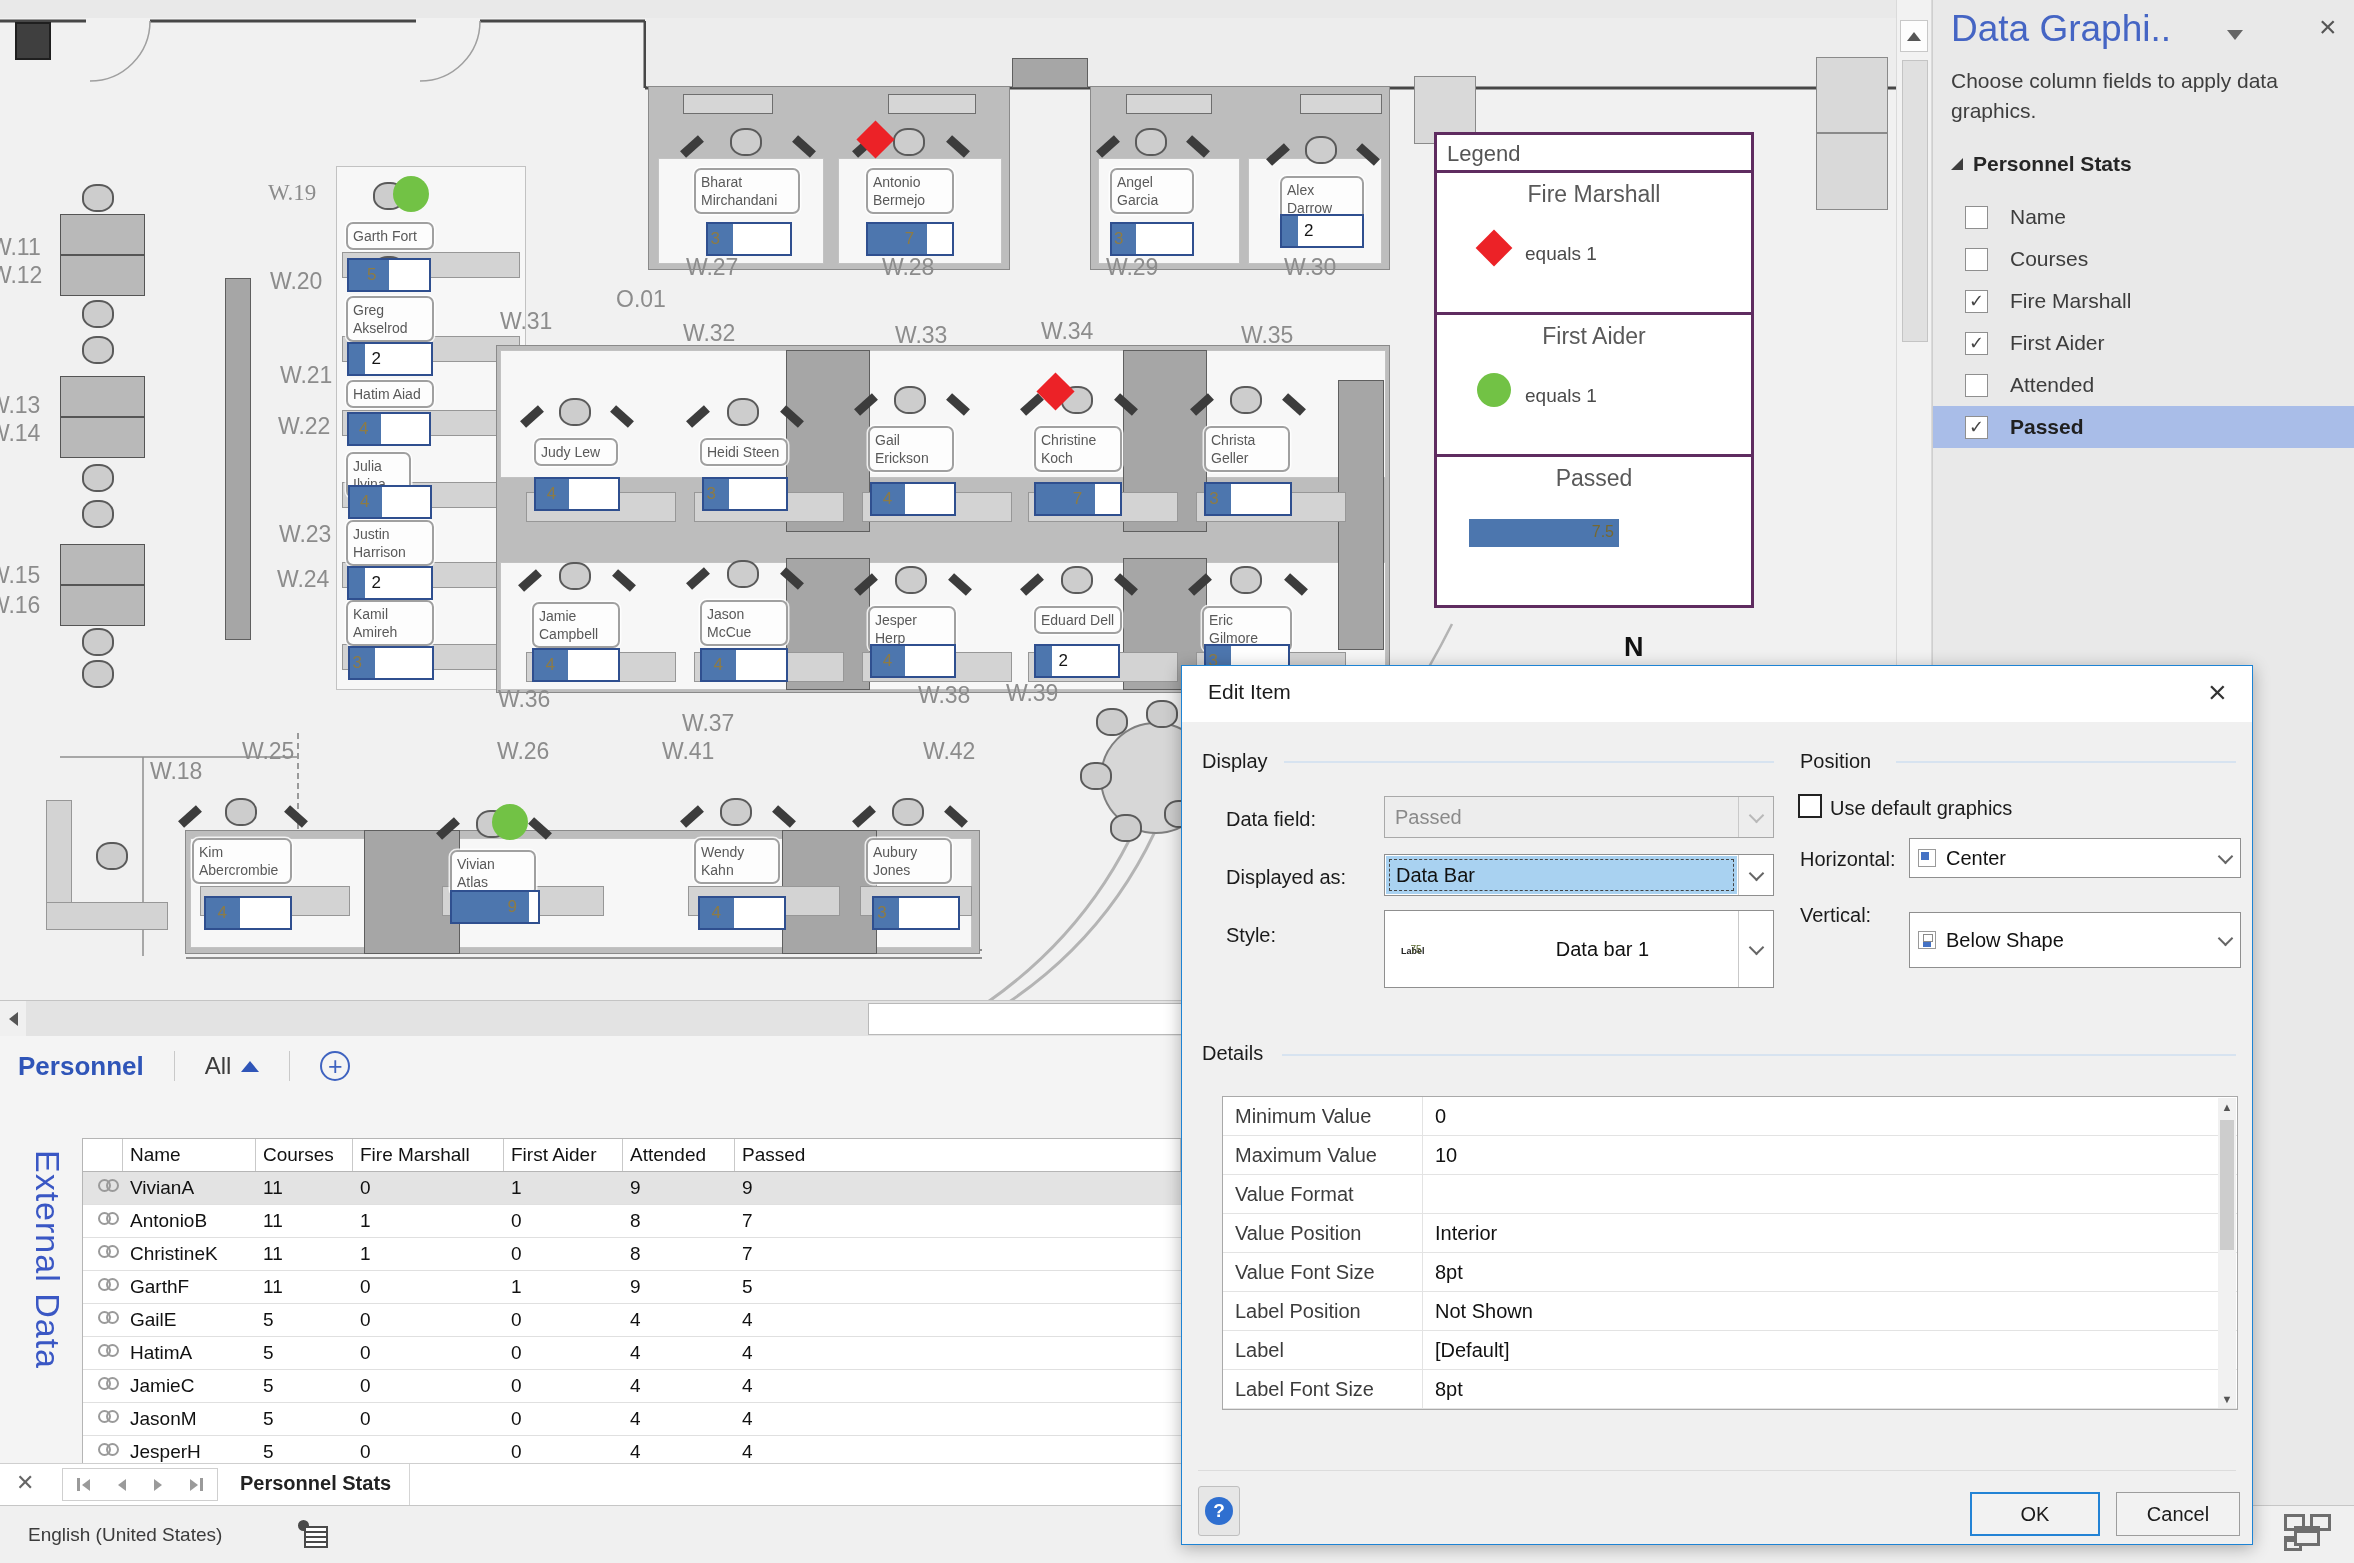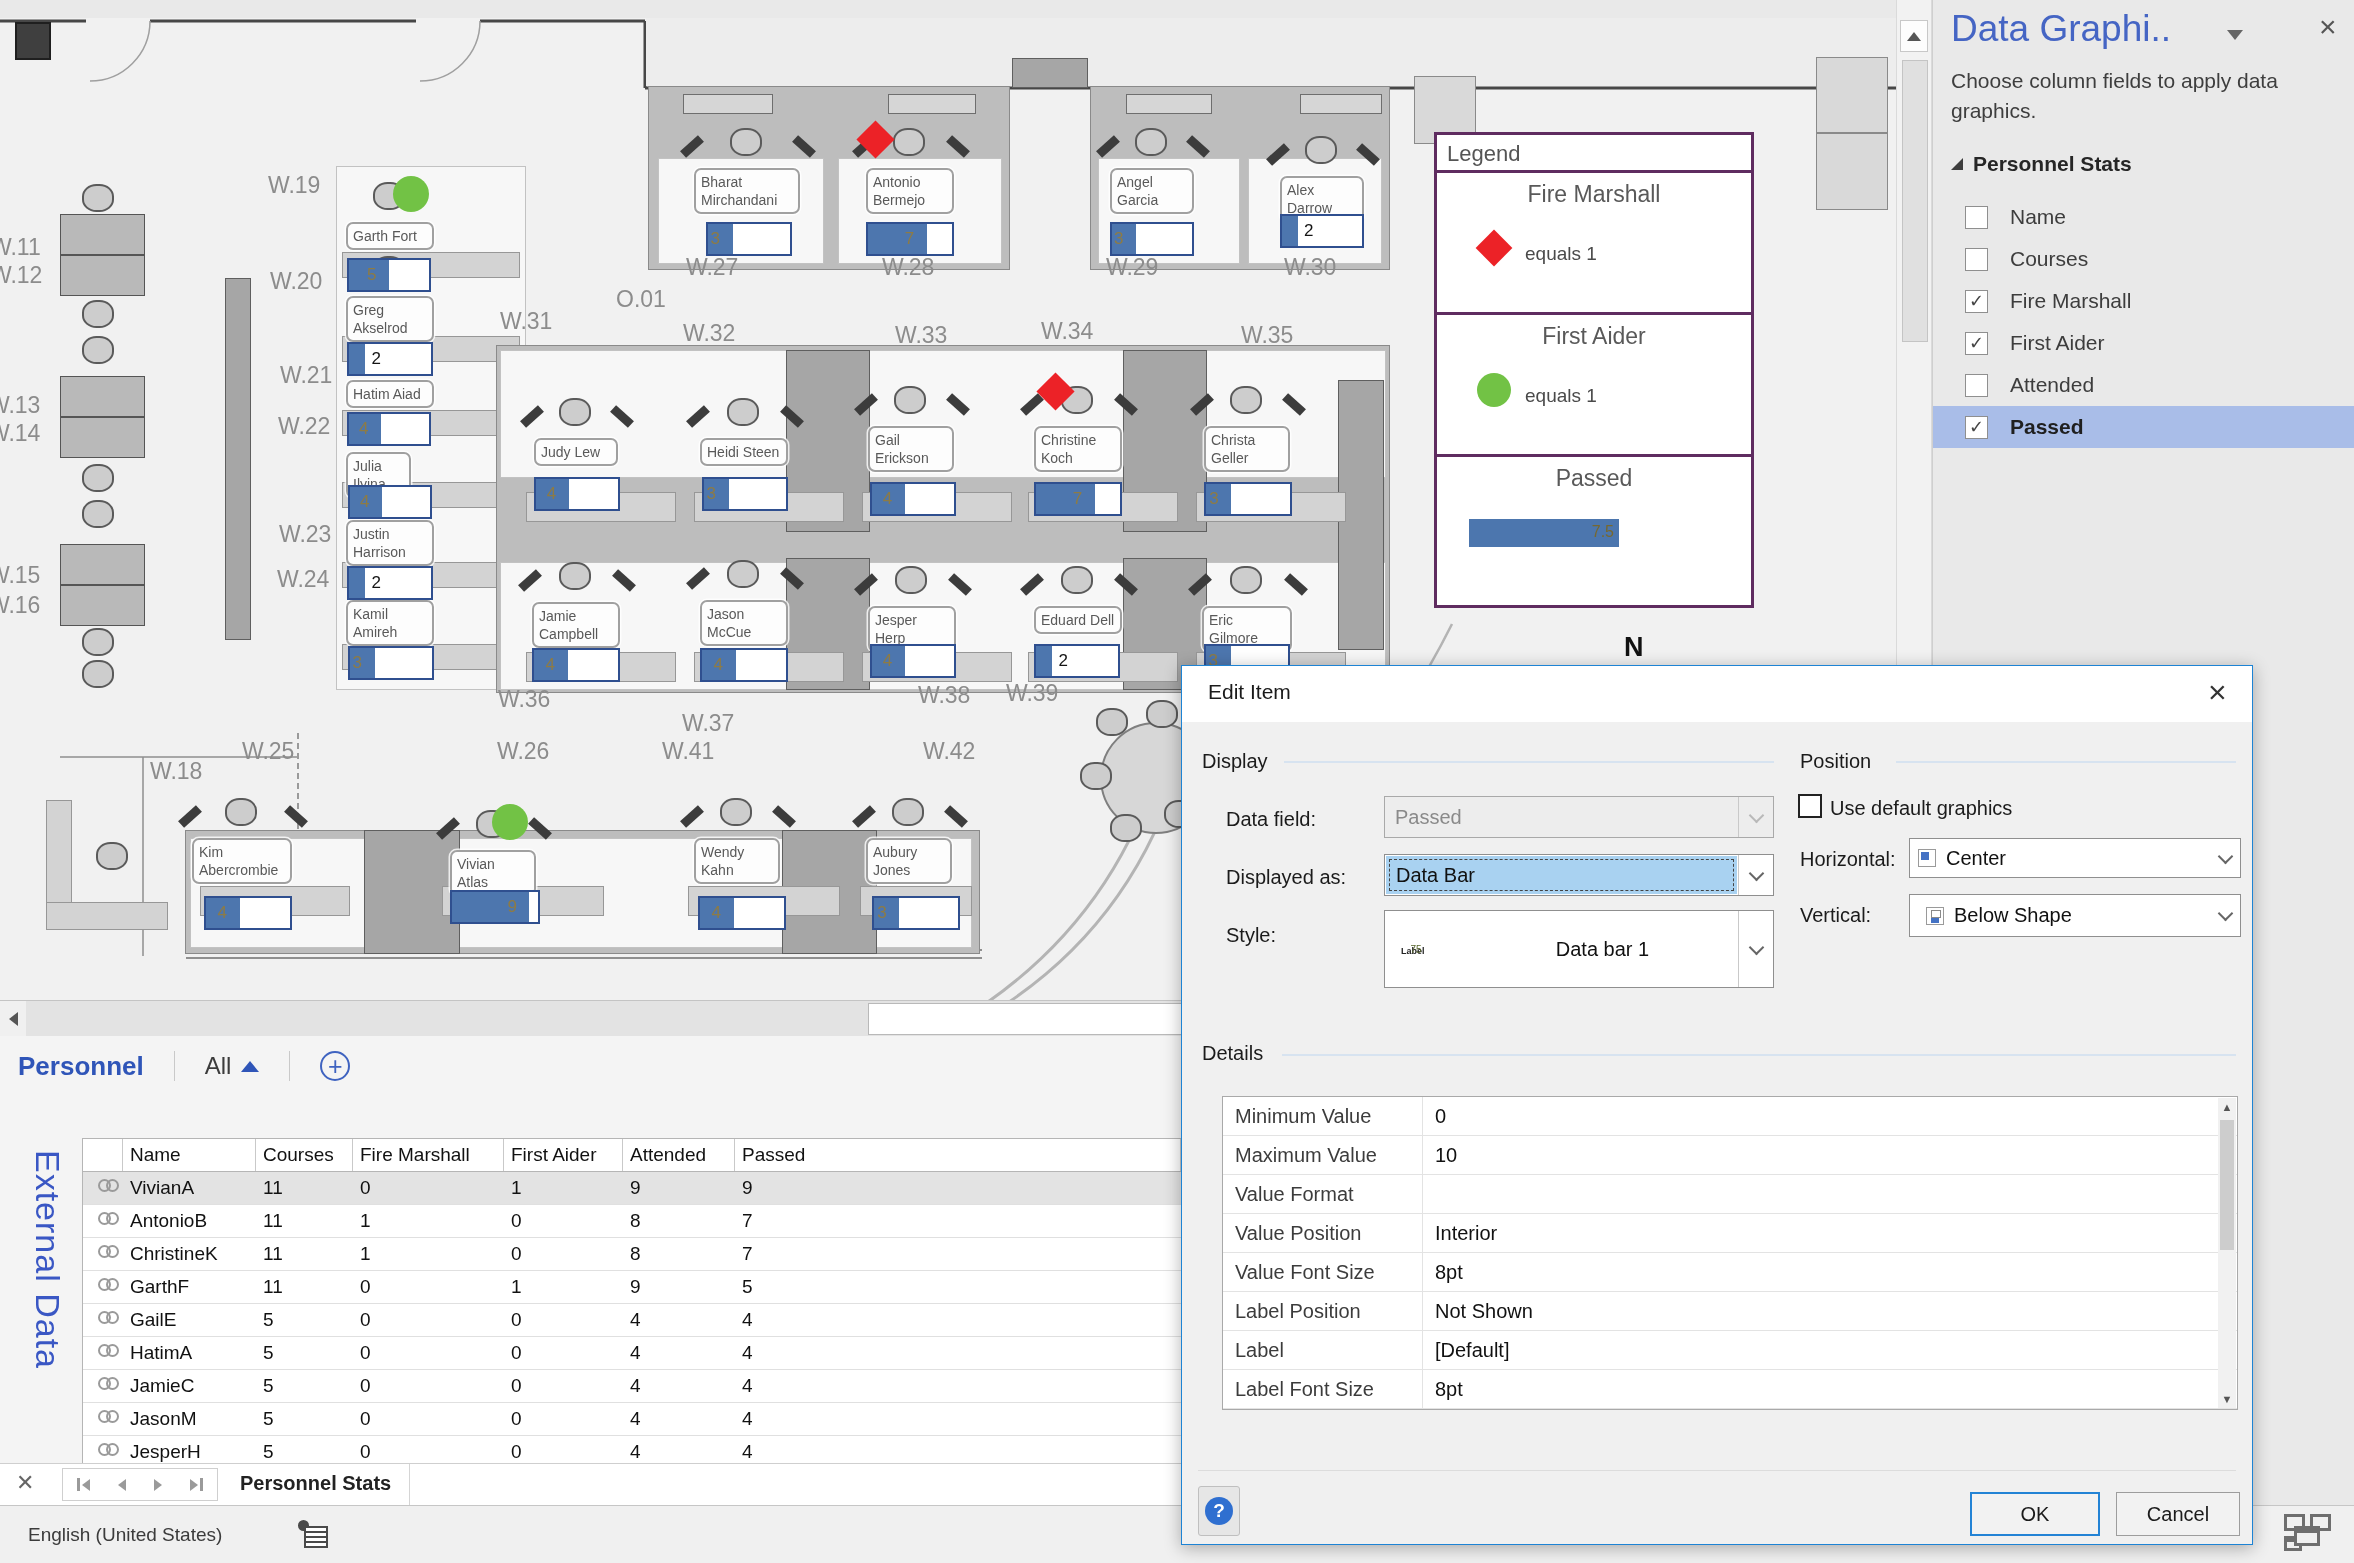--- a/index.html
+++ b/index.html
@@ -465,21 +465,21 @@
         </div>
       </div>
     <div id="labels">
         <span class="lbl" style="left: -10px; top: 234px;">W.11</span>
         <span class="lbl" style="left: -10px; top: 262px;">W.12</span>
         <span class="lbl" style="left: -12px; top: 392px;">W.13</span>
         <span class="lbl" style="left: -12px; top: 420px;">W.14</span>
         <span class="lbl" style="left: -12px; top: 562px;">W.15</span>
         <span class="lbl" style="left: -12px; top: 592px;">W.16</span>
         <span class="lbl" style="left: 150px; top: 758px;">W.18</span>
-        <span class="lbl" style="left: 268px; top: 172px;">W.19</span>
+        <span class="lbl" style="left: 268px; top: 180px; font-family: Liberation Serif, serif;">W.19</span>
         <span class="lbl" style="left: 270px; top: 268px;">W.20</span>
         <span class="lbl" style="left: 280px; top: 362px;">W.21</span>
         <span class="lbl" style="left: 278px; top: 413px;">W.22</span>
         <span class="lbl" style="left: 279px; top: 521px;">W.23</span>
         <span class="lbl" style="left: 277px; top: 566px;">W.24</span>
         <span class="lbl" style="left: 242px; top: 738px;">W.25</span>
         <span class="lbl" style="left: 497px; top: 738px;">W.26</span>
         <span class="lbl" style="left: 686px; top: 254px;">W.27</span>
         <span class="lbl" style="left: 882px; top: 254px;">W.28</span>
         <span class="lbl" style="left: 1106px; top: 254px;">W.29</span>
@@ -754,21 +754,21 @@
     <span class="flabel" style="left:618px;top:182px;">Horizontal:</span>
     <div class="combo simple" style="left:727px;top:172px;width:332px;height:40px;">
       <span class="cicon"></span>
       <span class="val">Center</span>
       <span class="dd">
           <span class="chev"></span>
         </span>
     </div>
 
     <span class="flabel" style="left:618px;top:238px;">Vertical:</span>
-    <div class="combo simple" style="left:727px;top:228px;width:332px;height:43px;padding-left:8px;">
+    <div class="combo simple" style="left:727px;top:246px;width:332px;height:56px;">
       <span class="cicon below"></span>
       <span class="val">Below Shape</span>
       <span class="dd">
           <span class="chev"></span>
         </span>
     </div>
 
     <span class="gl" style="left:20px;top:376px;">Details</span>
     <span class="gline" style="left:100px;top:388px;width:954px;"></span>
     <div id="dtable">

